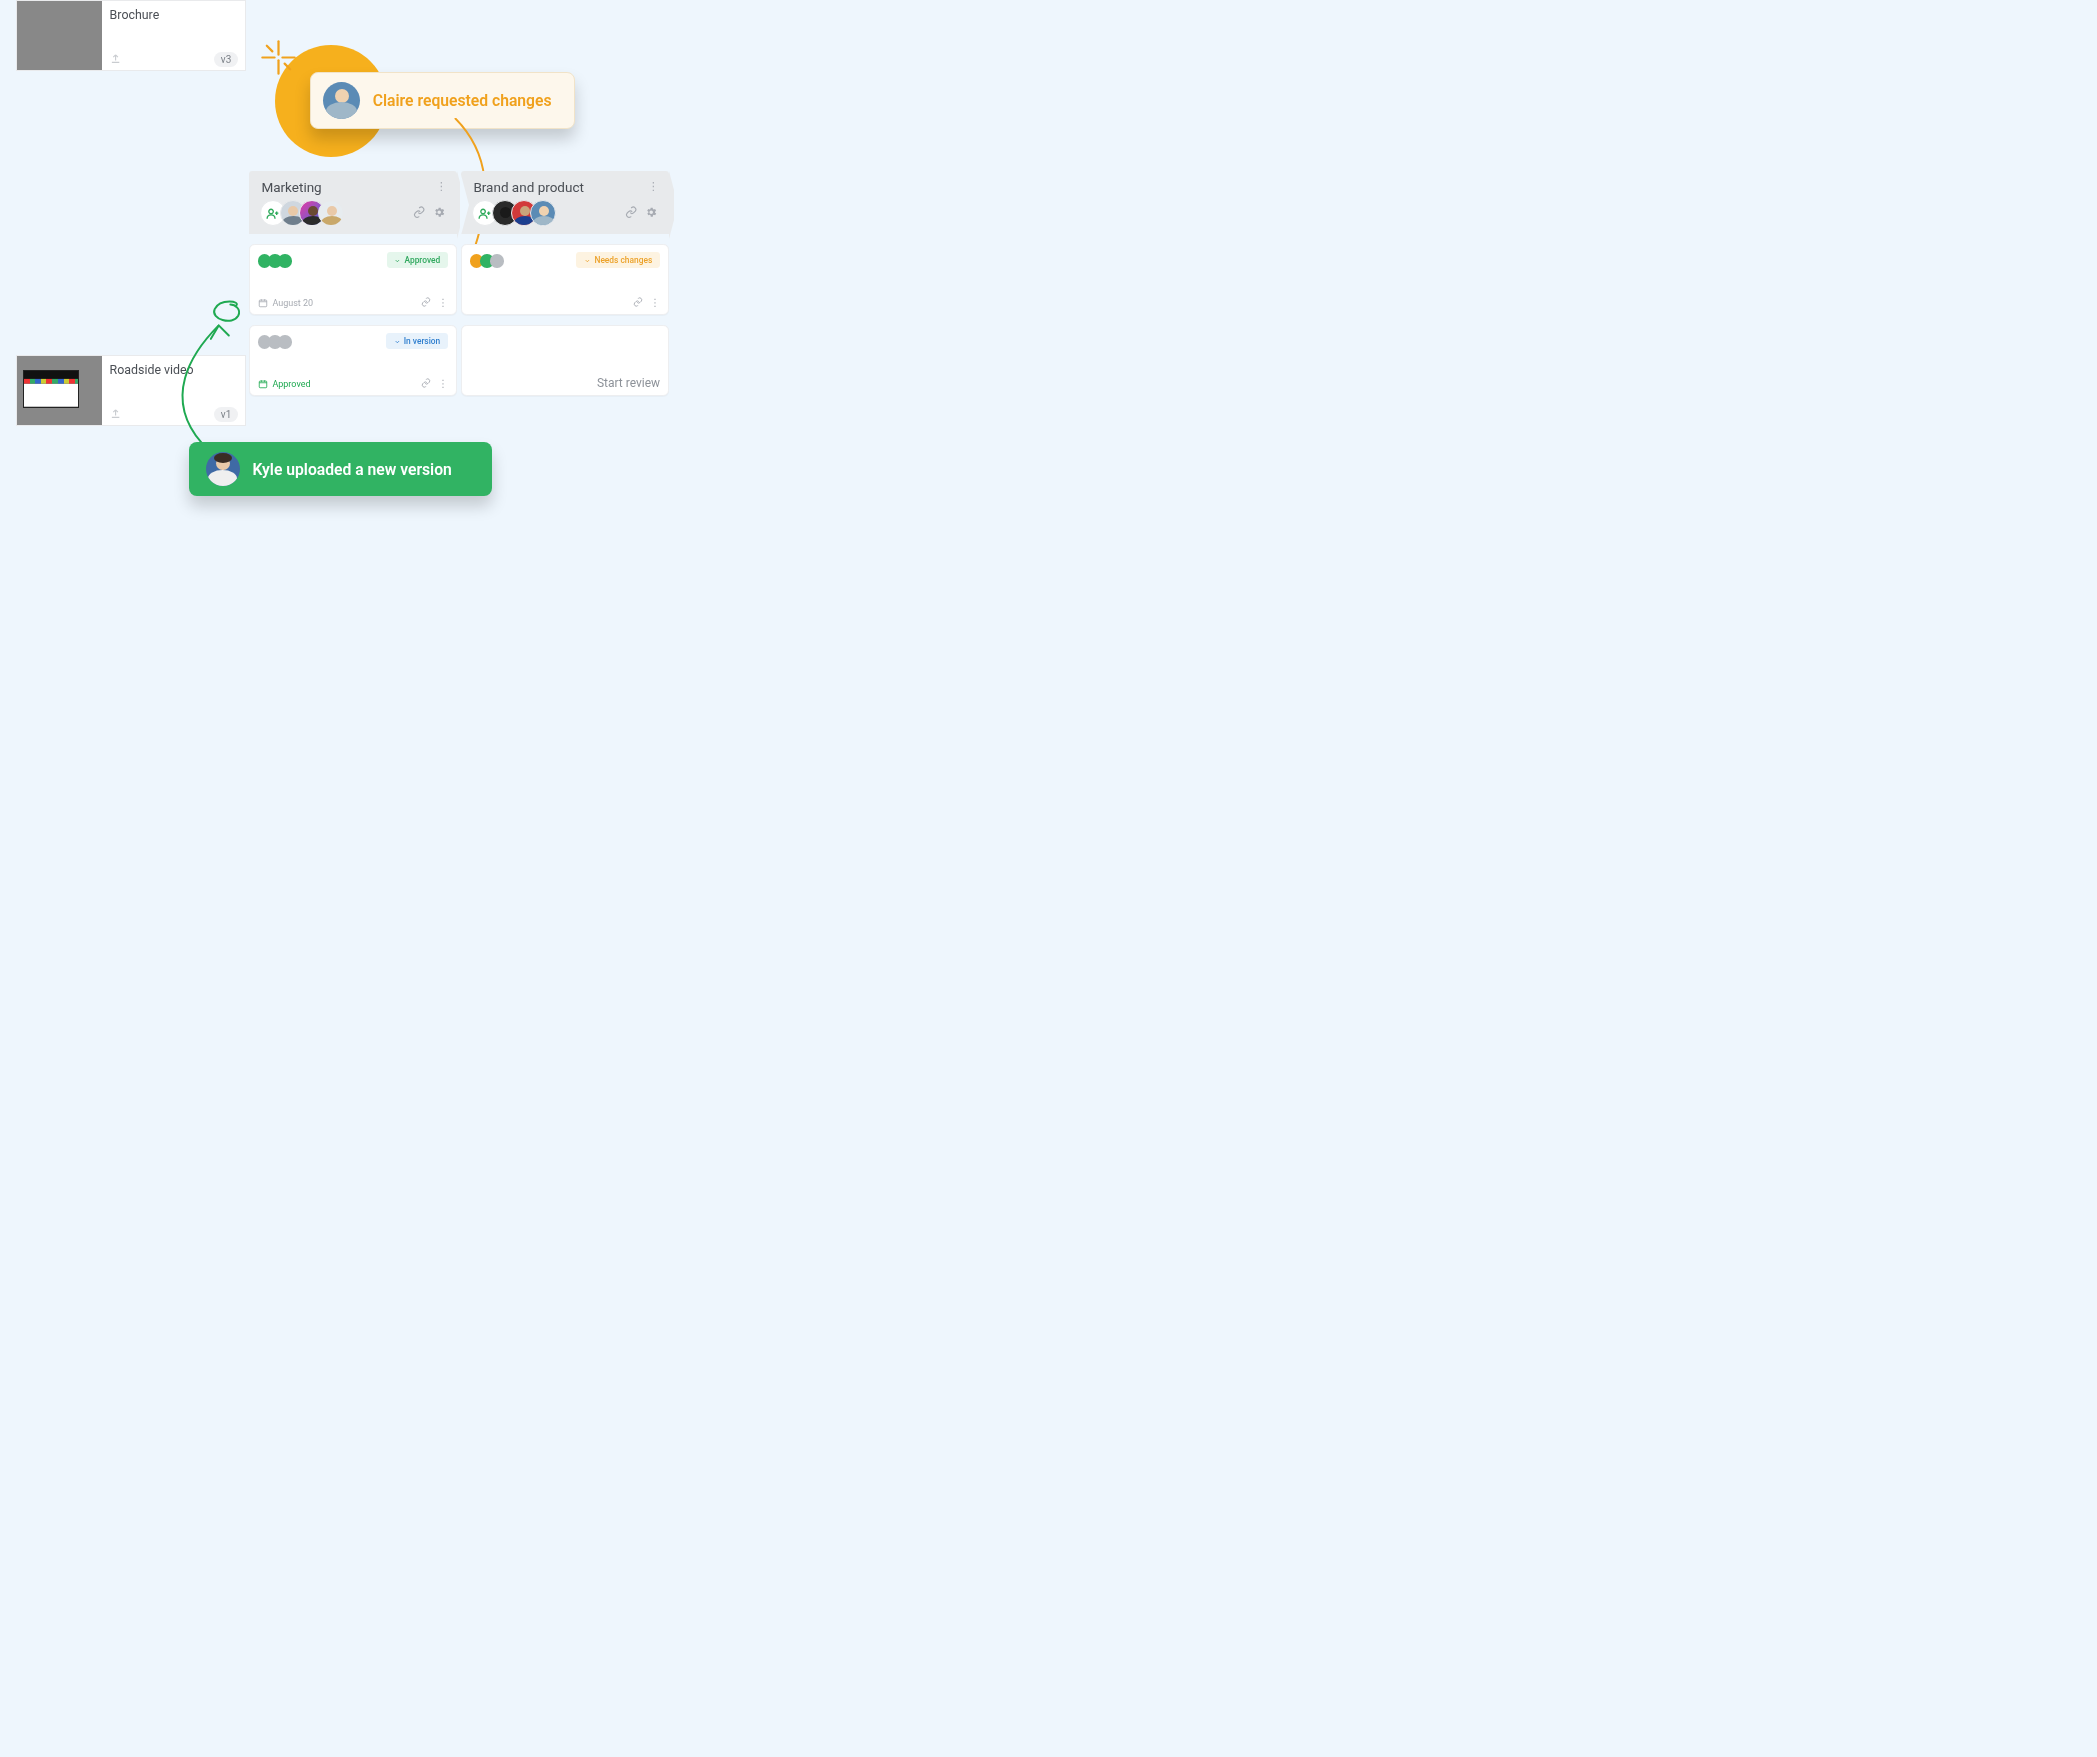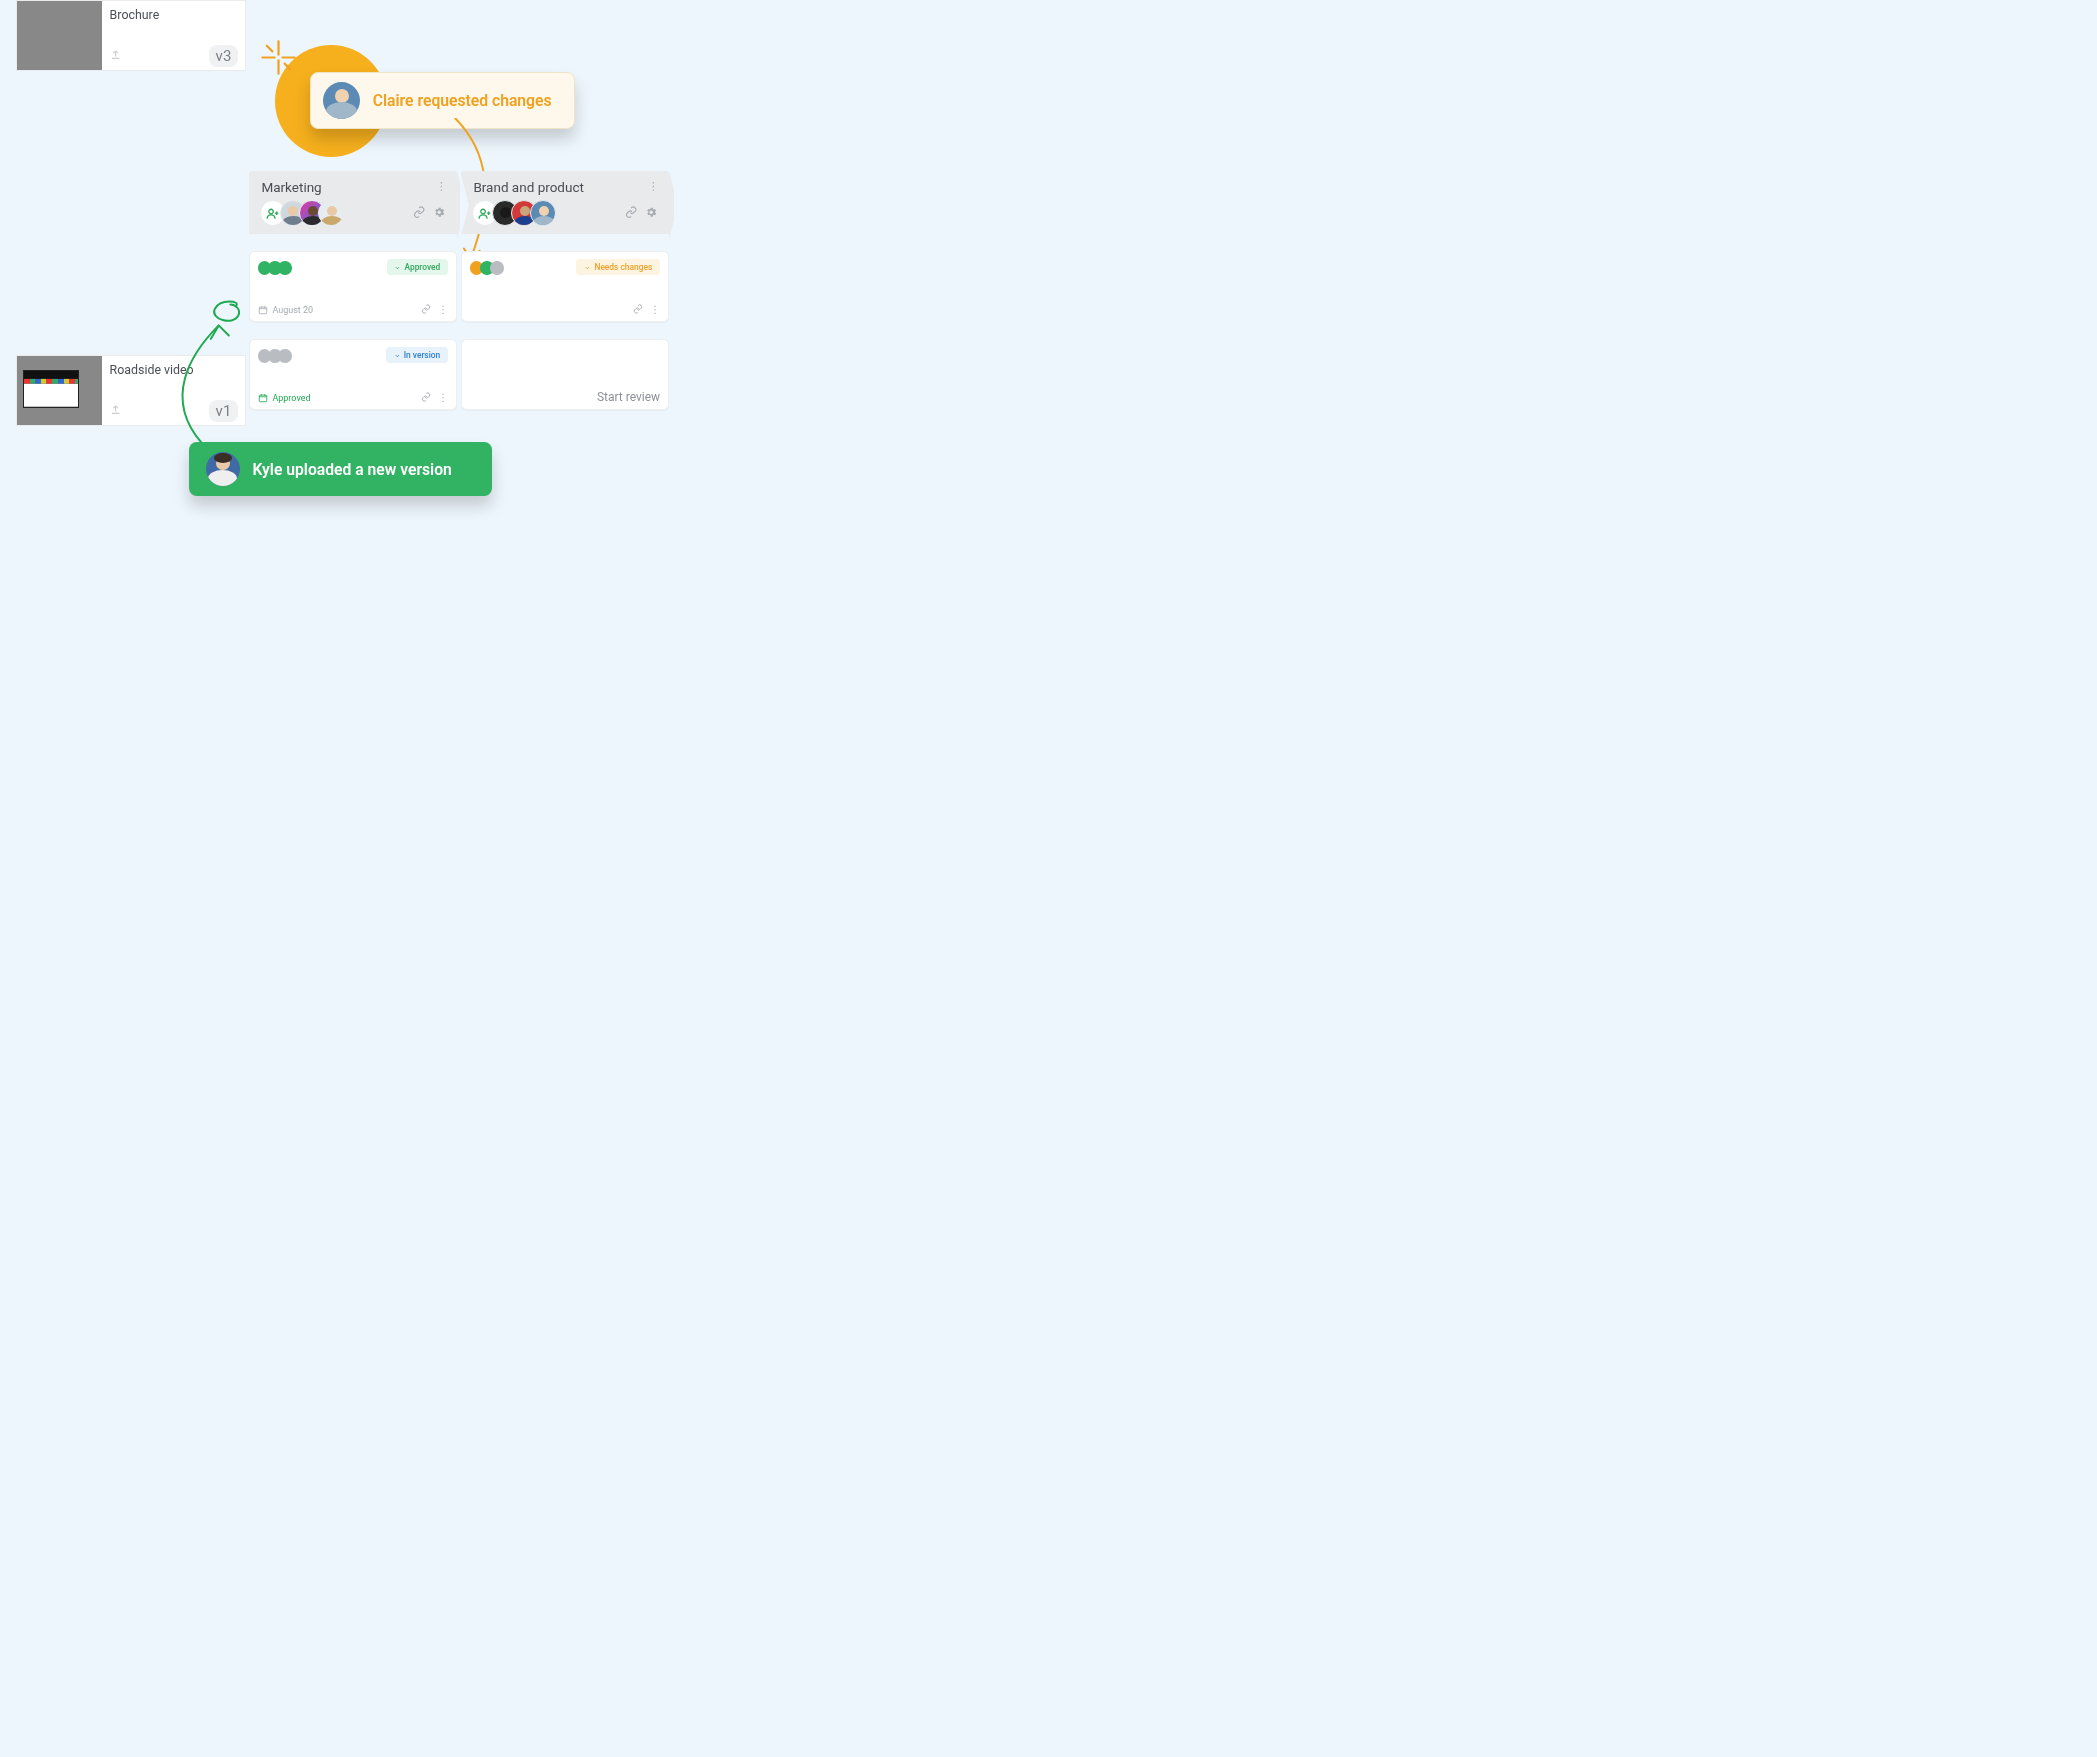--- a/index.html
+++ b/index.html
@@ -86,30 +86,30 @@
     padding: 5.6px 6.7px 3.4px 7.9px;
     display: flex; flex-direction: column; justify-content: space-between;
   }
   .asset .title { font-size: 12.4px; color: #4b4f55; }
   .asset .foot {
     display: flex; align-items: center; justify-content: space-between;
   }
   .upload-icon { color: #c9ccd0; }
   .ver-badge {
     background: #f0f1f3; color: #7c8188;
-    border-radius: 7.9px; padding: 1.7px 6.7px; font-size: 15px;
+    border-radius: 7.9px; padding: 1.7px 6.7px; font-size: 10px;
   }
 
   
   .col {
     position: absolute;
     top: 171px;
     width: 208px;
     height: 241px;
-    display: flex; flex-direction: column; gap: 17px;
+    display: flex; flex-direction: column; gap: 10px;
   }
   .col-marketing { left: 249px; }
   .col-brand     { left: 461px; }
 
   .col-head {
     background: #e8eaec;
     border-radius: 3.4px 3.4px 0 0;
     padding: 0;
     position: relative;
   }

